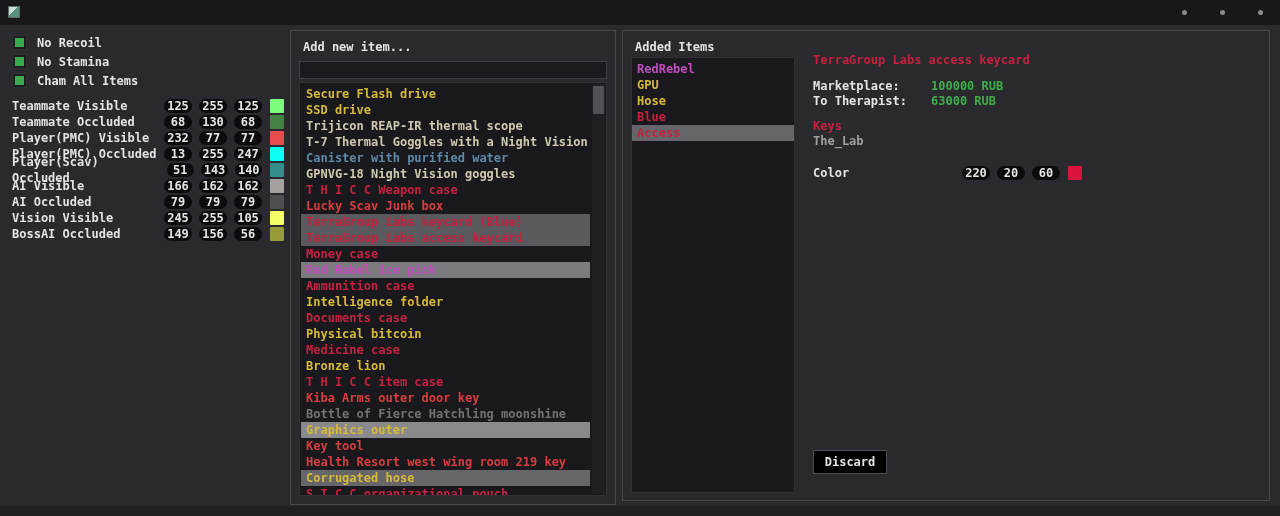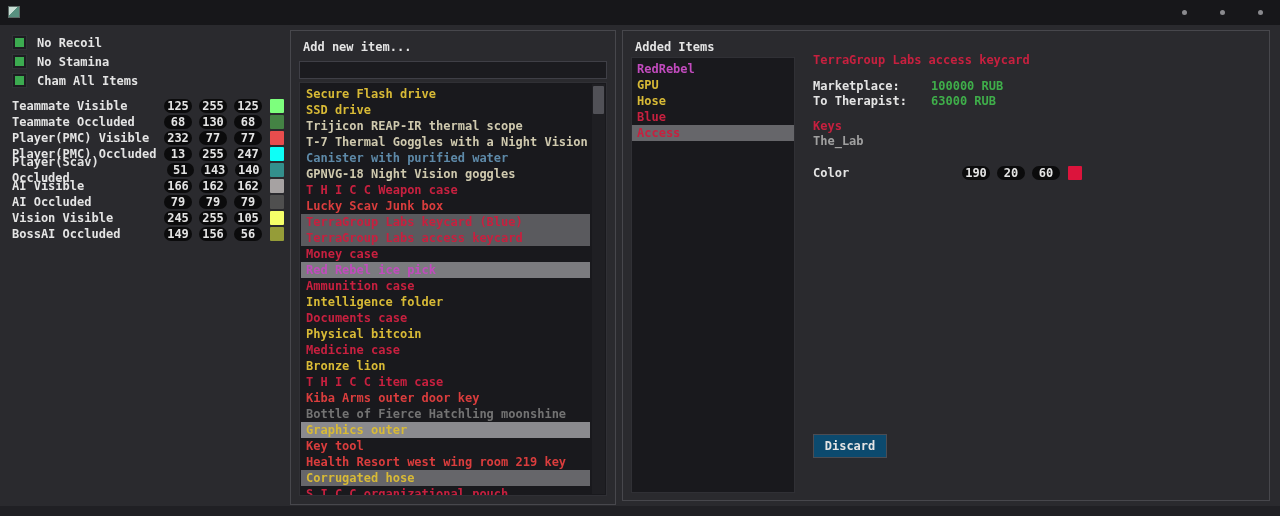--- a/index.html
+++ b/index.html
@@ -45,21 +45,21 @@
   
   #detail { position:absolute; left:190px; top:22px; right:12px; bottom:8px; }
   #detail-title { line-height:15px; margin-bottom:11px; }
   .price-row { display:flex; height:15px; line-height:15px; }
   .price-row .plbl { width:118px; }
   .price-row .pval {}
   #detail-cat { margin-top:10px; line-height:15px; }
   #detail-loc { line-height:15px; color:#a0a0a0; }
   #detail-color-row { display:flex; align-items:center; margin-top:16px; height:16px; }
   #detail-color-row .lbl { width:149px; line-height:16px; }
-  #discard-btn { position:absolute; left:0; bottom:34px; width:74px; height:24px; background:#0c4a6e; border:1px solid #4c4c52; color:#e4e4e4; cursor:pointer; text-align:center; line-height:22px; }
+  #discard-btn { position:absolute; left:0; bottom:18px; width:74px; height:24px; background:#000000; border:1px solid #4c4c52; color:#e4e4e4; cursor:pointer; text-align:center; line-height:22px; }
 </style>
 </head>
 <body>
 
 <div id="window">
 
   <div id="titlebar">
     <div id="app-icon"></div>
     <div id="win-controls">
         <div class="win-dot"></div>
@@ -217,21 +217,21 @@
             </div>
             <div class="price-row">
               <span class="plbl">To Therapist:</span>
               <span class="pval" style="color: rgb(63, 174, 74);">63000 RUB</span>
             </div>
           </div>
         <div id="detail-cat" style="color: rgb(199, 32, 63);">Keys</div>
         <div id="detail-loc">The_Lab</div>
         <div id="detail-color-row">
           <span class="lbl">Color</span>
-          <span class="valbox" style="margin-left:0">190</span>
+          <span class="valbox" style="margin-left:0">220</span>
           <span class="valbox">20</span>
           <span class="valbox">60</span>
           <span class="swatch" id="detail-swatch" style="background: rgb(220, 20, 60);"></span>
         </div>
         <button id="discard-btn">Discard</button>
       </div>
     </div>
 
   </div>
 </div>

